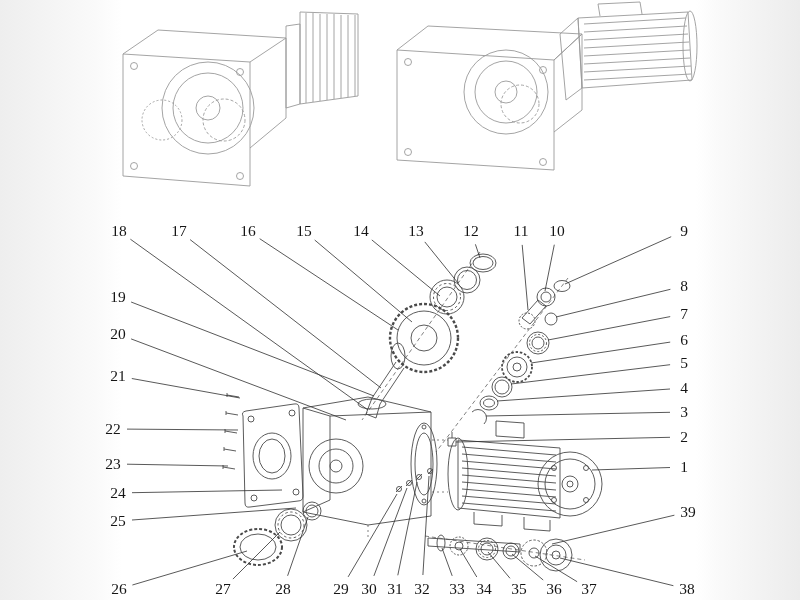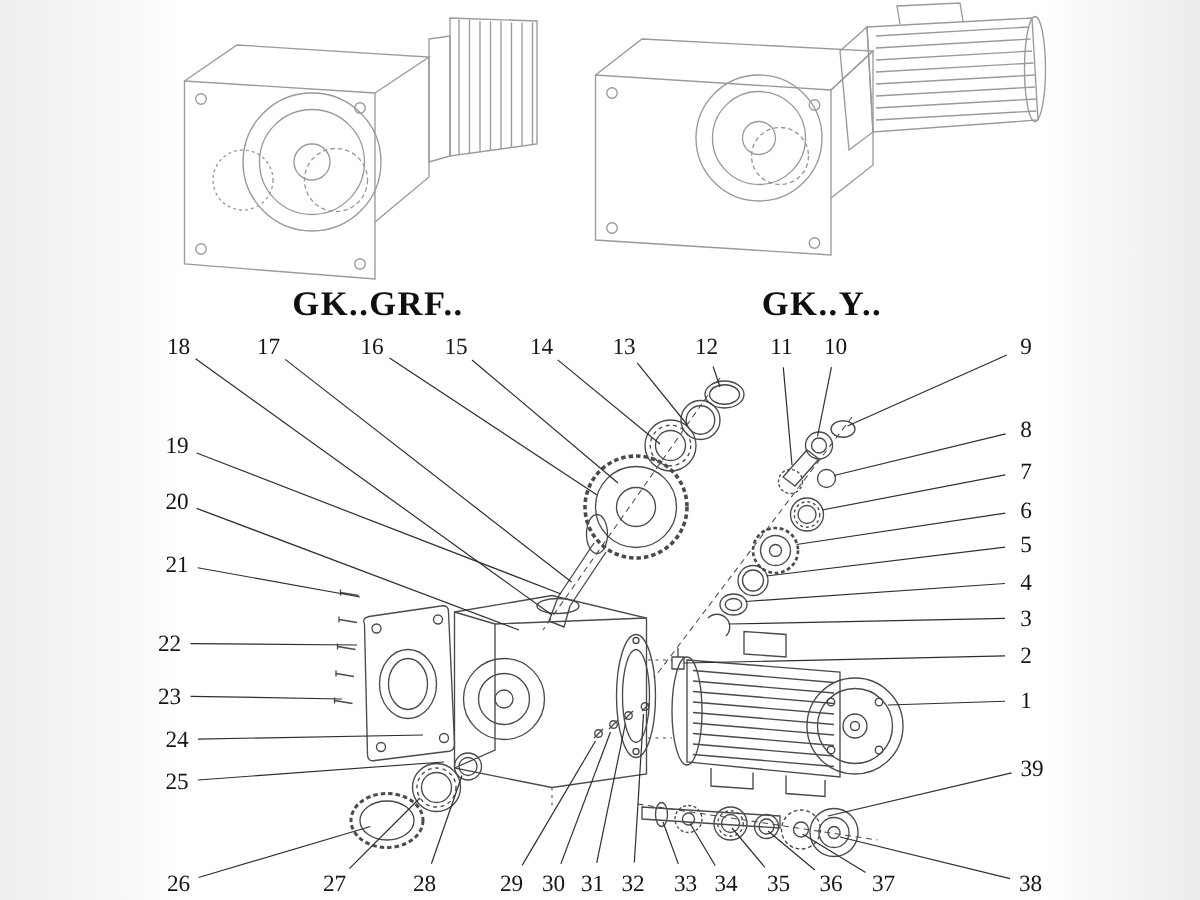--- a/index.html
+++ b/index.html
@@ -250,15 +250,13 @@
         <text x="519" y="594" class="callout-num">35</text>
         <line x1="543.2" y1="580.0" x2="512" y2="554" class="leader"></line>
         <text x="554" y="594" class="callout-num">36</text>
         <line x1="577.1" y1="581.7" x2="535" y2="556" class="leader"></line>
         <text x="589" y="594" class="callout-num">37</text>
         <line x1="673.4" y1="585.7" x2="560" y2="558" class="leader"></line>
         <text x="687" y="594" class="callout-num">38</text>
       </g>
   </svg>
 
-  <div class="title title-left">GK..GRF..</div>
-  <div class="title title-right">GK..Y..</div>
 </div>
 
 </body></html>

